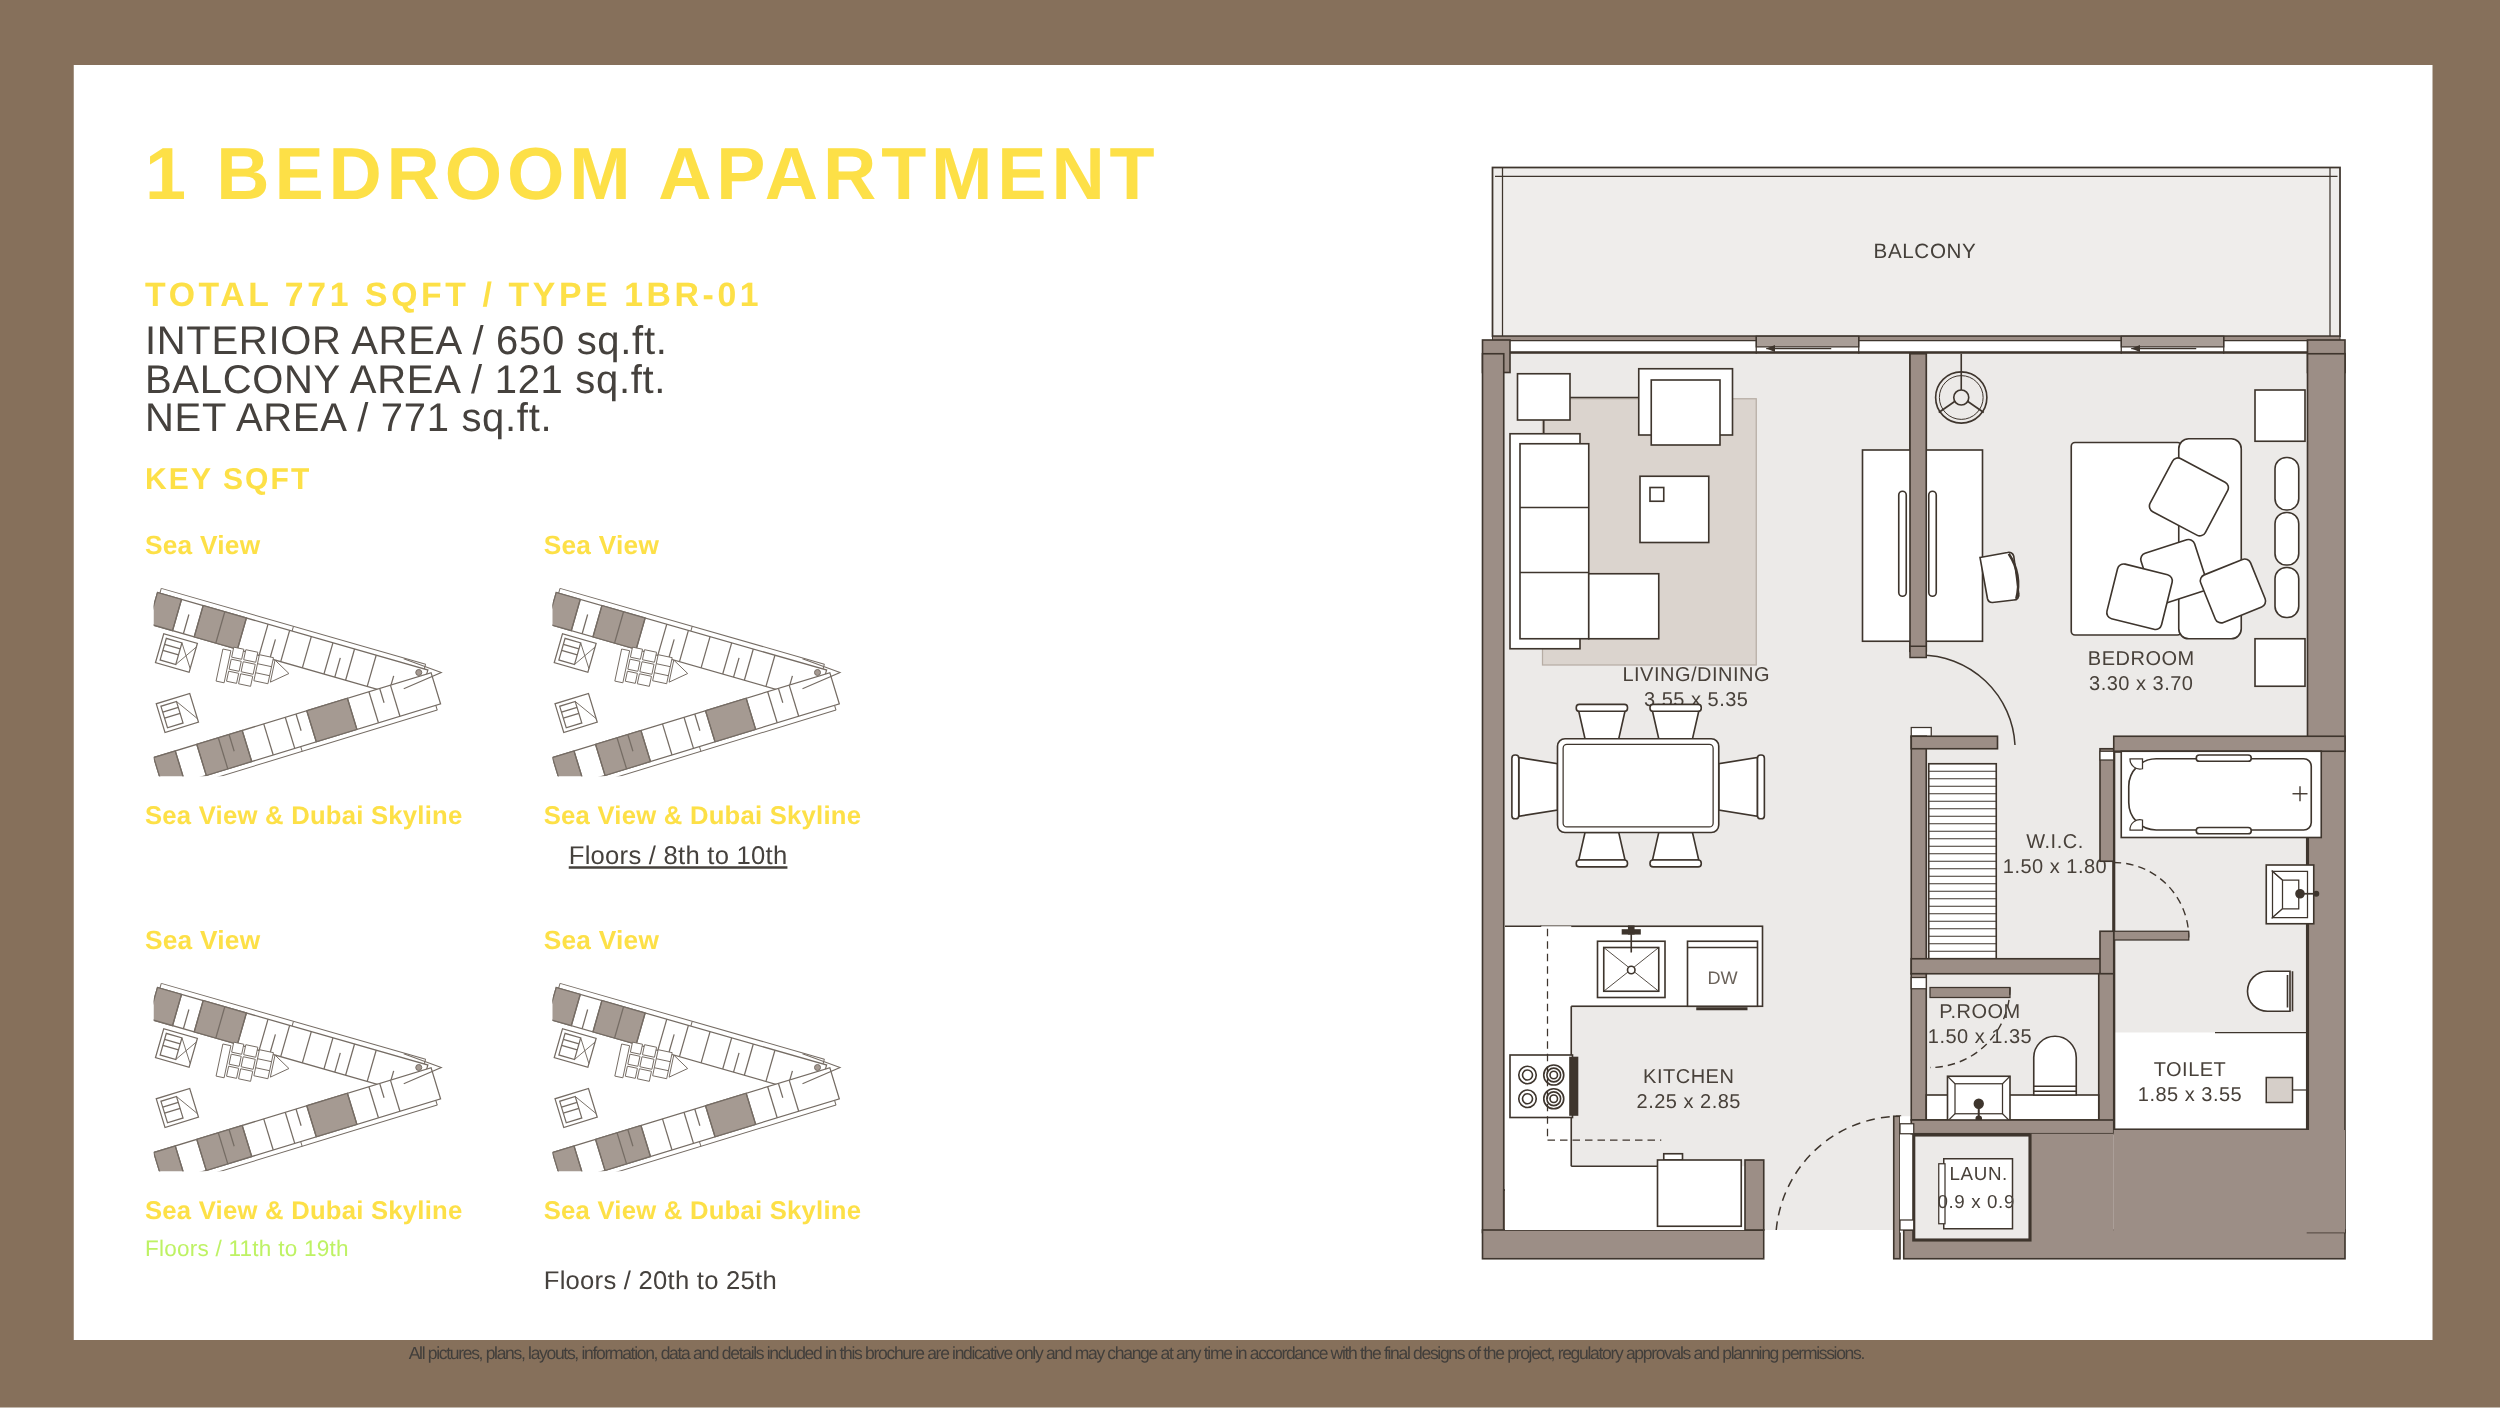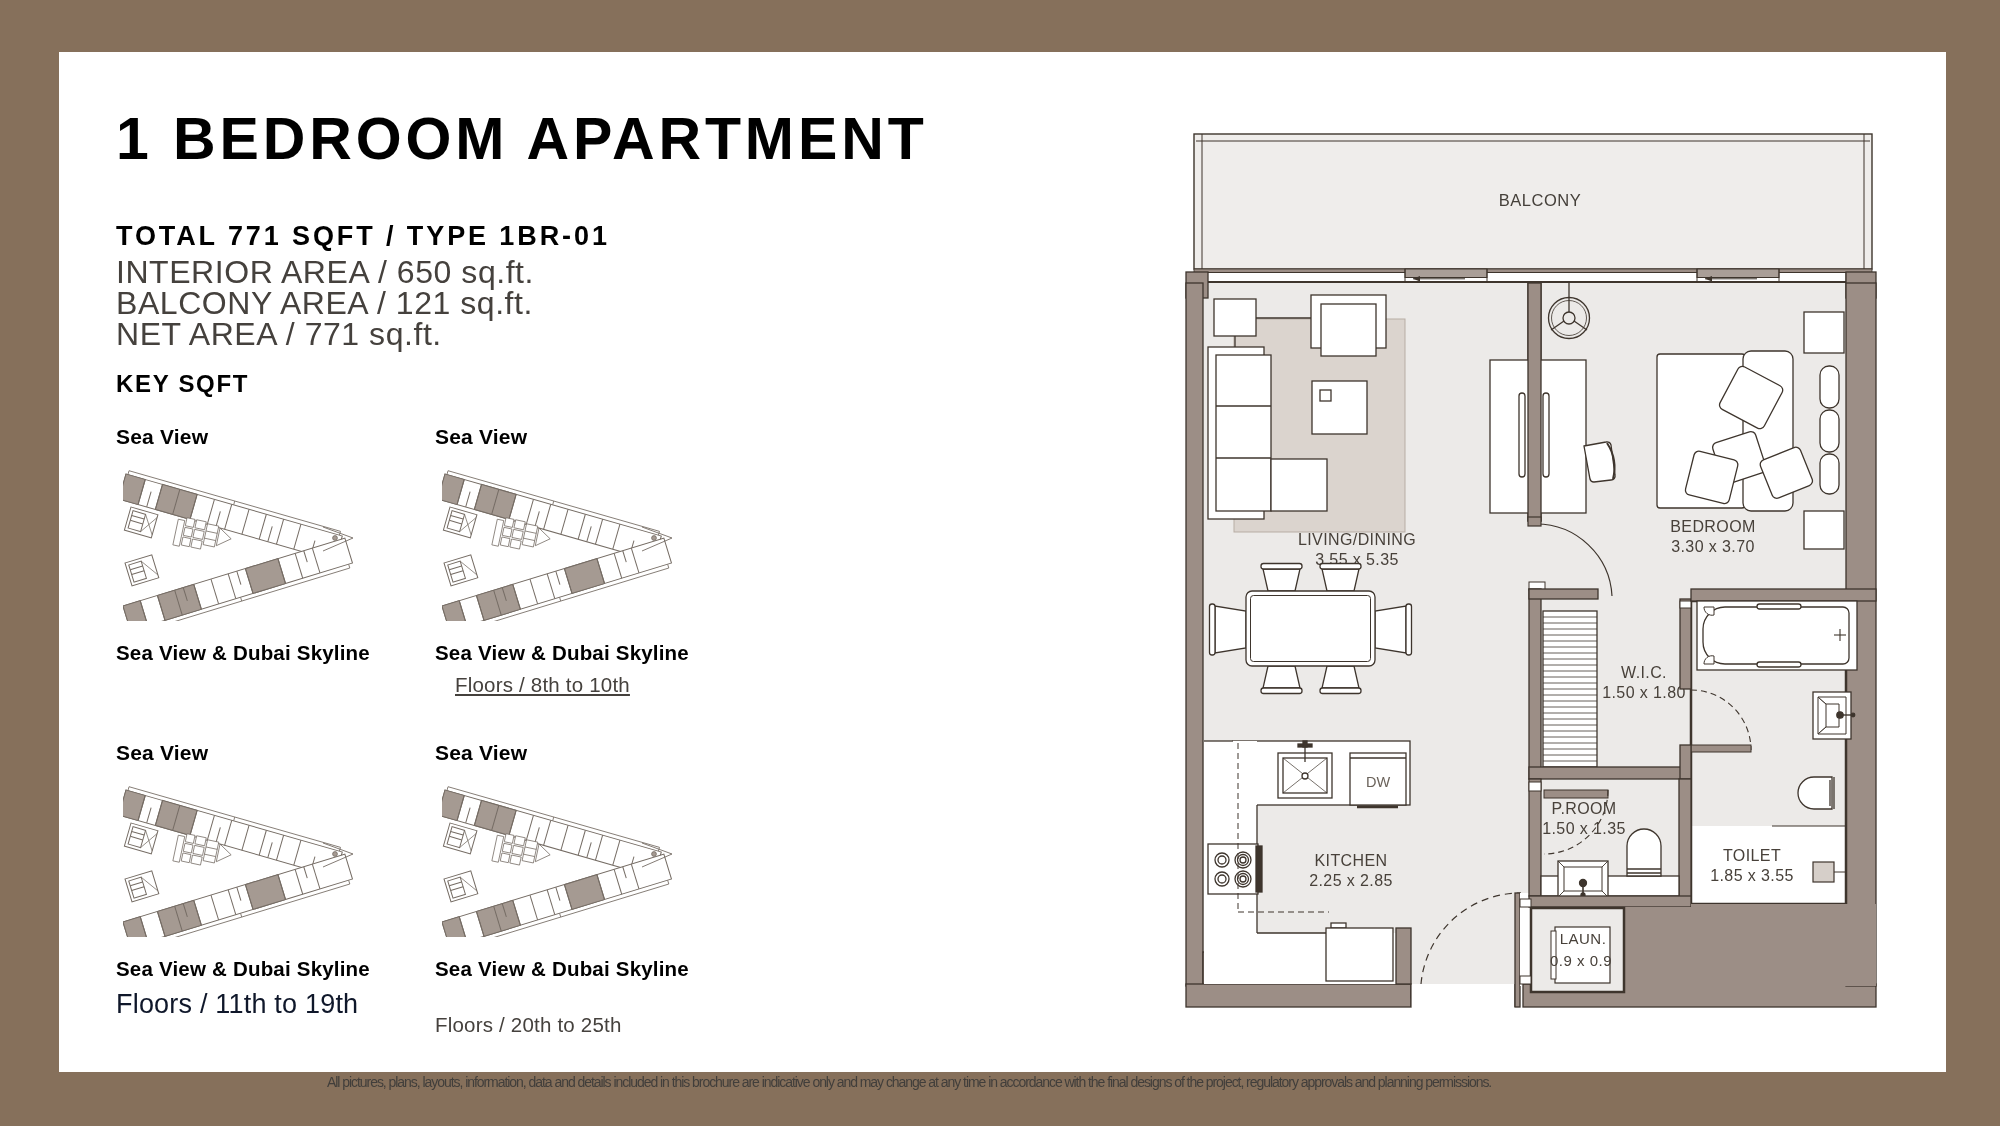--- a/index.html
+++ b/index.html
@@ -1,20 +1,20 @@
 <!DOCTYPE html>
 <html><head>
 <meta charset="utf-8">
 <style>
   html,body{margin:0;padding:0;}
   body{width:2000px;height:1126px;background:#86705B;position:relative;overflow:hidden;
        font-family:"Liberation Sans", sans-serif;}
   .page{position:absolute;left:59px;top:52px;width:1887px;height:1020px;background:#ffffff;}
   .abs{position:absolute;}
-  .t{color:#000000;white-space:nowrap;}
+  .t{color:#fde047;white-space:nowrap;}
 </style>
 </head>
 <body>
 
 <div class="page"></div>
 
 <div class="abs t" id="title" style="left:116px;top:105px;font-size:59px;font-weight:700;letter-spacing:3.9px;">1 BEDROOM APARTMENT</div>
 
 <div class="abs t" id="subtitle" style="left:116px;top:221px;font-size:27px;font-weight:700;letter-spacing:2.9px;">TOTAL 771 SQFT / TYPE 1BR-01</div>
 
@@ -33,21 +33,21 @@
 <div class="abs t" style="left:116px;top:641px;font-size:20.5px;font-weight:700;letter-spacing:0.2px;">Sea View &amp; Dubai Skyline</div>
 
 <div class="abs t" style="left:112px;top:673px;font-size:20.5px;font-weight:400;letter-spacing:0.2px;color:#ffffff;">Floors / 1st to 7th</div>
 
 <div class="abs t" style="left:435px;top:641px;font-size:20.5px;font-weight:700;letter-spacing:0.2px;">Sea View &amp; Dubai Skyline</div>
 
 <div class="abs t" style="left:455px;top:673px;font-size:20.5px;font-weight:400;letter-spacing:0.2px;color:#45413D;text-decoration:underline;">Floors / 8th to 10th</div>
 
 <div class="abs t" style="left:116px;top:957px;font-size:20.5px;font-weight:700;letter-spacing:0.2px;">Sea View &amp; Dubai Skyline</div>
 
-<div class="abs t" style="left:116px;top:989px;font-size:27px;font-weight:400;letter-spacing:0.2px;color:#0f172a;">Floors / 11th to 19th</div>
+<div class="abs t" style="left:116px;top:989px;font-size:18px;font-weight:400;letter-spacing:0.2px;color:#bef264;">Floors / 11th to 19th</div>
 
 <div class="abs t" style="left:435px;top:957px;font-size:20.5px;font-weight:700;letter-spacing:0.2px;">Sea View &amp; Dubai Skyline</div>
 
 <div class="abs t" style="left:435px;top:989px;font-size:20.5px;font-weight:400;letter-spacing:0.2px;color:#45413D;margin-top:24px;">Floors / 20th to 25th</div>
 
 <div class="abs t" style="left:327px;top:1074px;font-size:14px;font-weight:400;letter-spacing:-1.05px;word-spacing:0px;color:#413E3B;">All pictures, plans, layouts, information, data and details included in this brochure are indicative only and may change at any time in accordance with the final designs of the project, regulatory approvals and planning permissions.</div>
 
 <svg width="0" height="0" style="position:absolute">
 <defs>
 <g id="kp" fill="#fff" stroke="#756c64" stroke-width="1">

